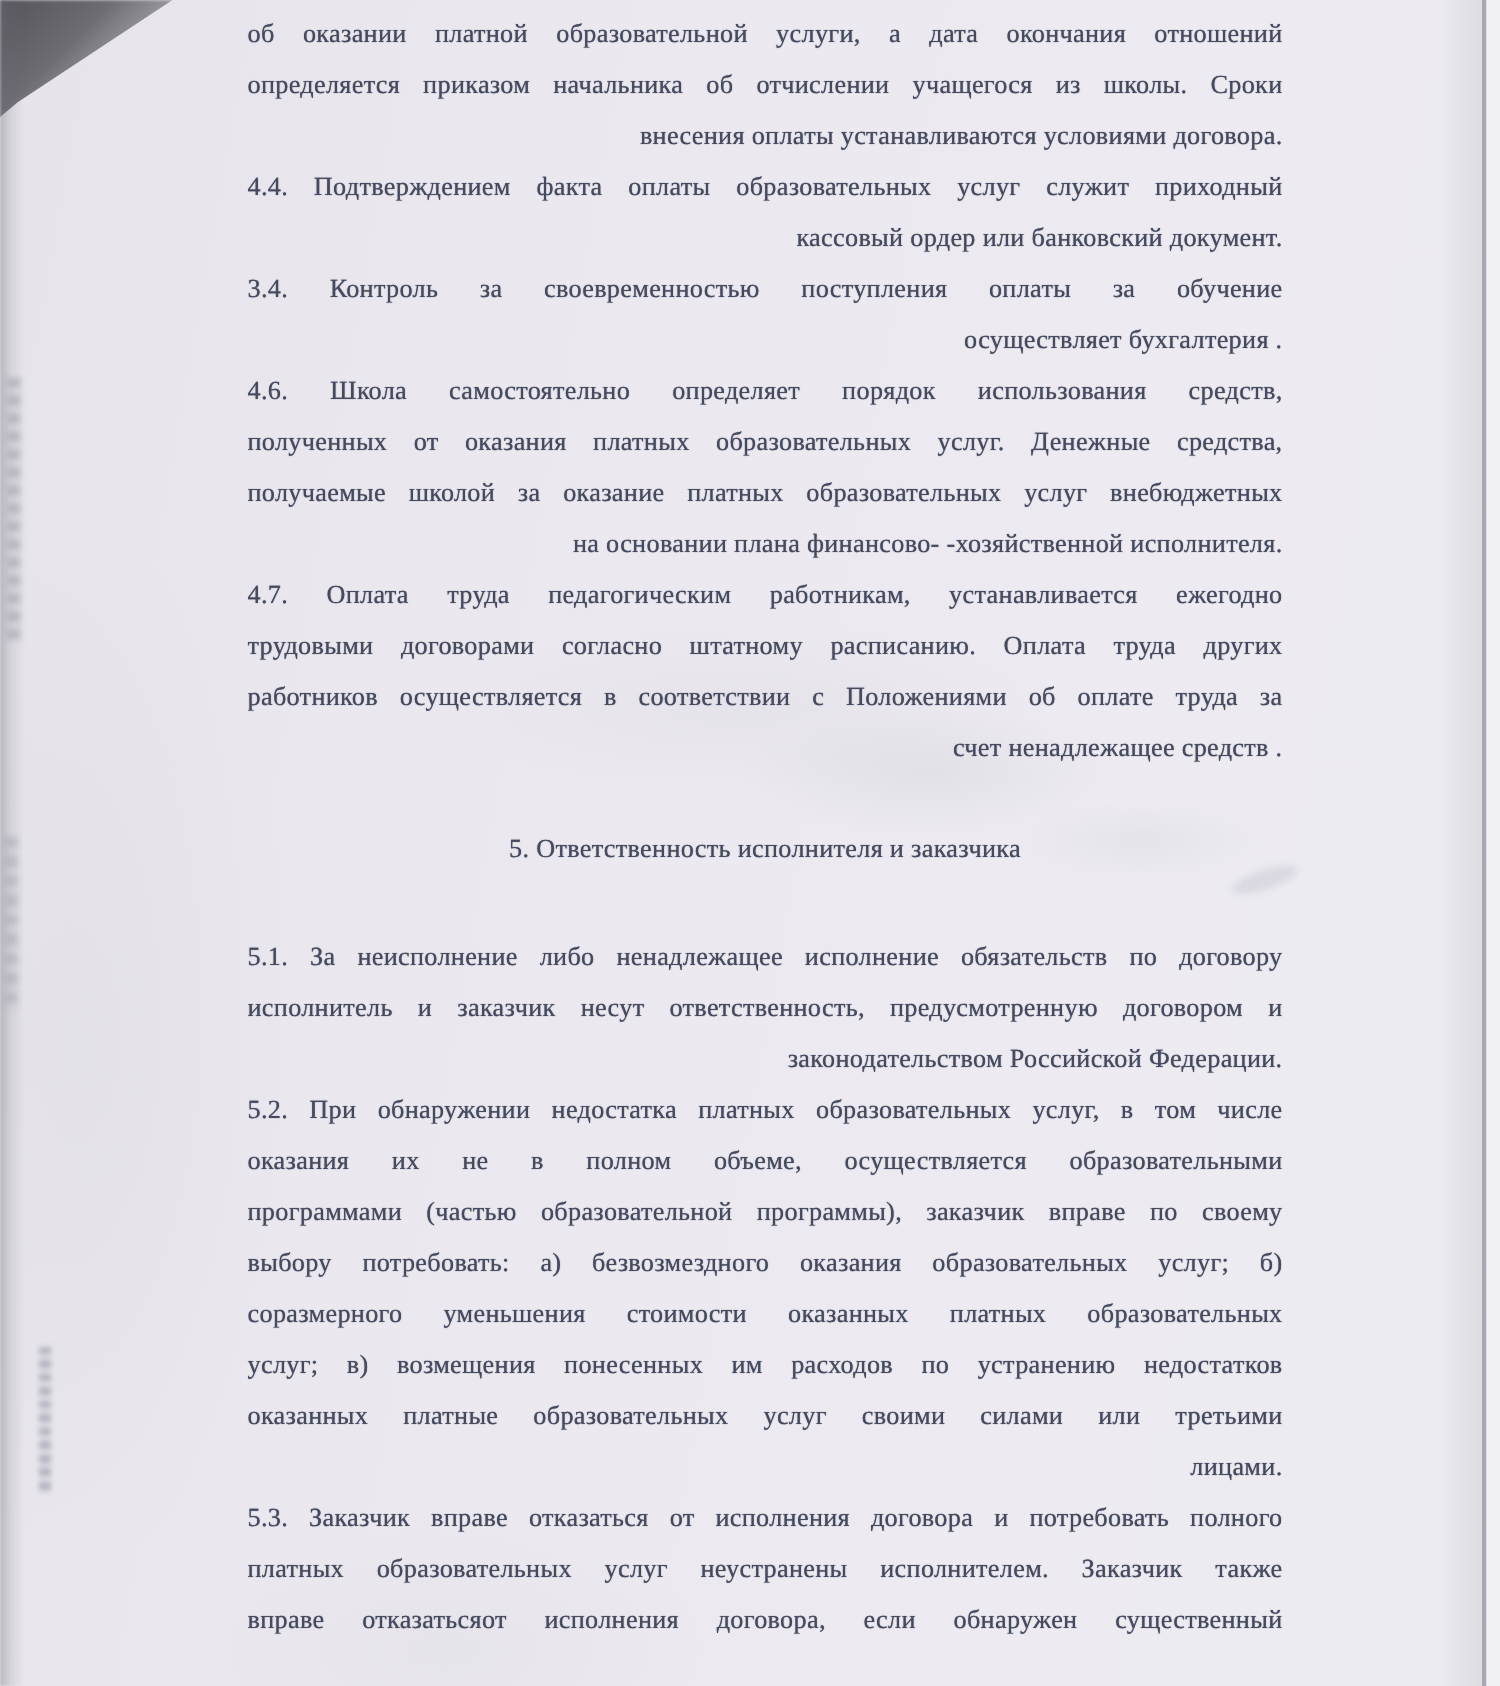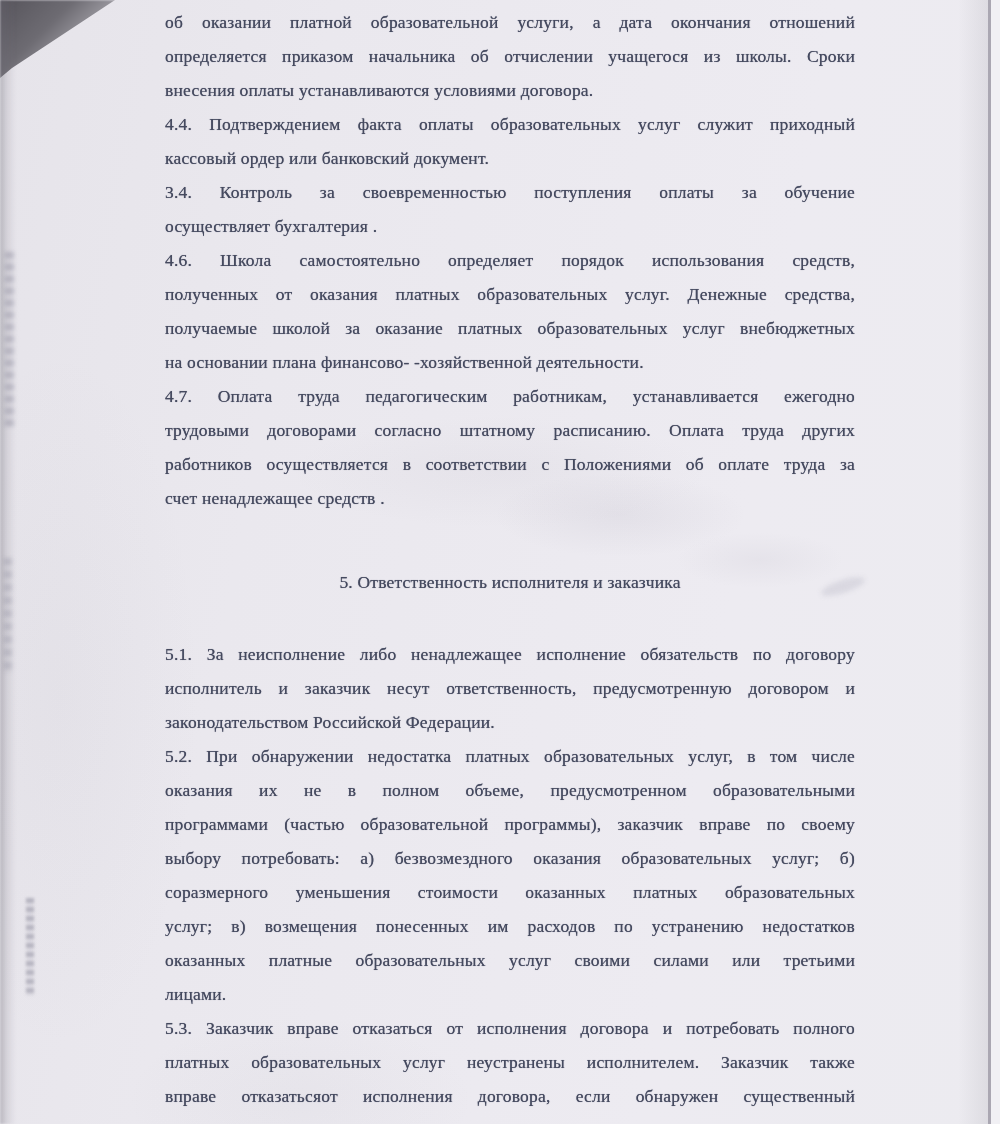--- a/index.html
+++ b/index.html
@@ -54,23 +54,23 @@
     filter:blur(1.6px);}
   .smudge-d{left:820px;top:580px;width:46px;height:13px;border-radius:50%;
     background:rgba(120,120,140,.16);transform:rotate(-18deg);filter:blur(2.5px);}
   
   .textcol{
     position:absolute;left:165px;top:5px;width:690px;
     font-size:17.5px;line-height:34px;letter-spacing:.2px;
     text-shadow:0 0 .7px rgba(62,66,90,.85);
     filter:blur(.25px);
   }
-  .line{height:34px;overflow:hidden;text-align:left;}
+  .line{height:34px;overflow:hidden;text-align:right;}
   .line.fill{text-align:justify;text-align-last:justify;}
-  .block.heading{margin:50px 0 38px 0;}
+  .block.heading{margin:33px 0 38px 0;}
   .block.heading .line{text-align:center;}
 </style>
 </head>
 <body>
 
 <div class="scan">
   <div class="corner-shadow"></div>
   <div class="left-edge-shadow"></div>
   <div class="right-edge-shadow"></div>
   <div class="right-edge-line"></div>
@@ -90,39 +90,39 @@
         <div class="line">кассовый ордер или банковский документ.</div>
       </div>
       <div class="block paragraph">
         <div class="line fill">3.4. Контроль за своевременностью поступления оплаты за обучение</div>
         <div class="line">осуществляет бухгалтерия .</div>
       </div>
       <div class="block paragraph">
         <div class="line fill">4.6. Школа самостоятельно определяет порядок использования средств,</div>
         <div class="line fill">полученных от оказания платных образовательных услуг. Денежные средства,</div>
         <div class="line fill">получаемые школой за оказание платных образовательных услуг внебюджетных</div>
-        <div class="line">на основании плана финансово- -хозяйственной деятельности.</div>
+        <div class="line">на основании плана финансово- -хозяйственной исполнителя.</div>
       </div>
       <div class="block paragraph">
         <div class="line fill">4.7. Оплата труда педагогическим работникам, устанавливается ежегодно</div>
         <div class="line fill">трудовыми договорами согласно штатному расписанию. Оплата труда других</div>
         <div class="line fill">работников осуществляется в соответствии с Положениями об оплате труда за</div>
         <div class="line">счет ненадлежащее средств .</div>
       </div>
       <div class="block heading">
         <div class="line">5. Ответственность исполнителя и заказчика</div>
       </div>
       <div class="block paragraph">
         <div class="line fill">5.1. За неисполнение либо ненадлежащее исполнение обязательств по договору</div>
         <div class="line fill">исполнитель и заказчик несут ответственность, предусмотренную договором и</div>
         <div class="line">законодательством Российской Федерации.</div>
       </div>
       <div class="block paragraph">
         <div class="line fill">5.2. При обнаружении недостатка платных образовательных услуг, в том числе</div>
-        <div class="line fill">оказания их не в полном объеме, предусмотренном образовательными</div>
+        <div class="line fill">оказания их не в полном объеме, осуществляется образовательными</div>
         <div class="line fill">программами (частью образовательной программы), заказчик вправе по своему</div>
         <div class="line fill">выбору потребовать: а) безвозмездного оказания образовательных услуг; б)</div>
         <div class="line fill">соразмерного уменьшения стоимости оказанных платных образовательных</div>
         <div class="line fill">услуг; в) возмещения понесенных им расходов по устранению недостатков</div>
         <div class="line fill">оказанных платные образовательных услуг своими силами или третьими</div>
         <div class="line">лицами.</div>
       </div>
       <div class="block paragraph">
         <div class="line fill">5.3. Заказчик вправе отказаться от исполнения договора и потребовать полного</div>
         <div class="line fill">платных образовательных услуг неустранены исполнителем. Заказчик также</div>

